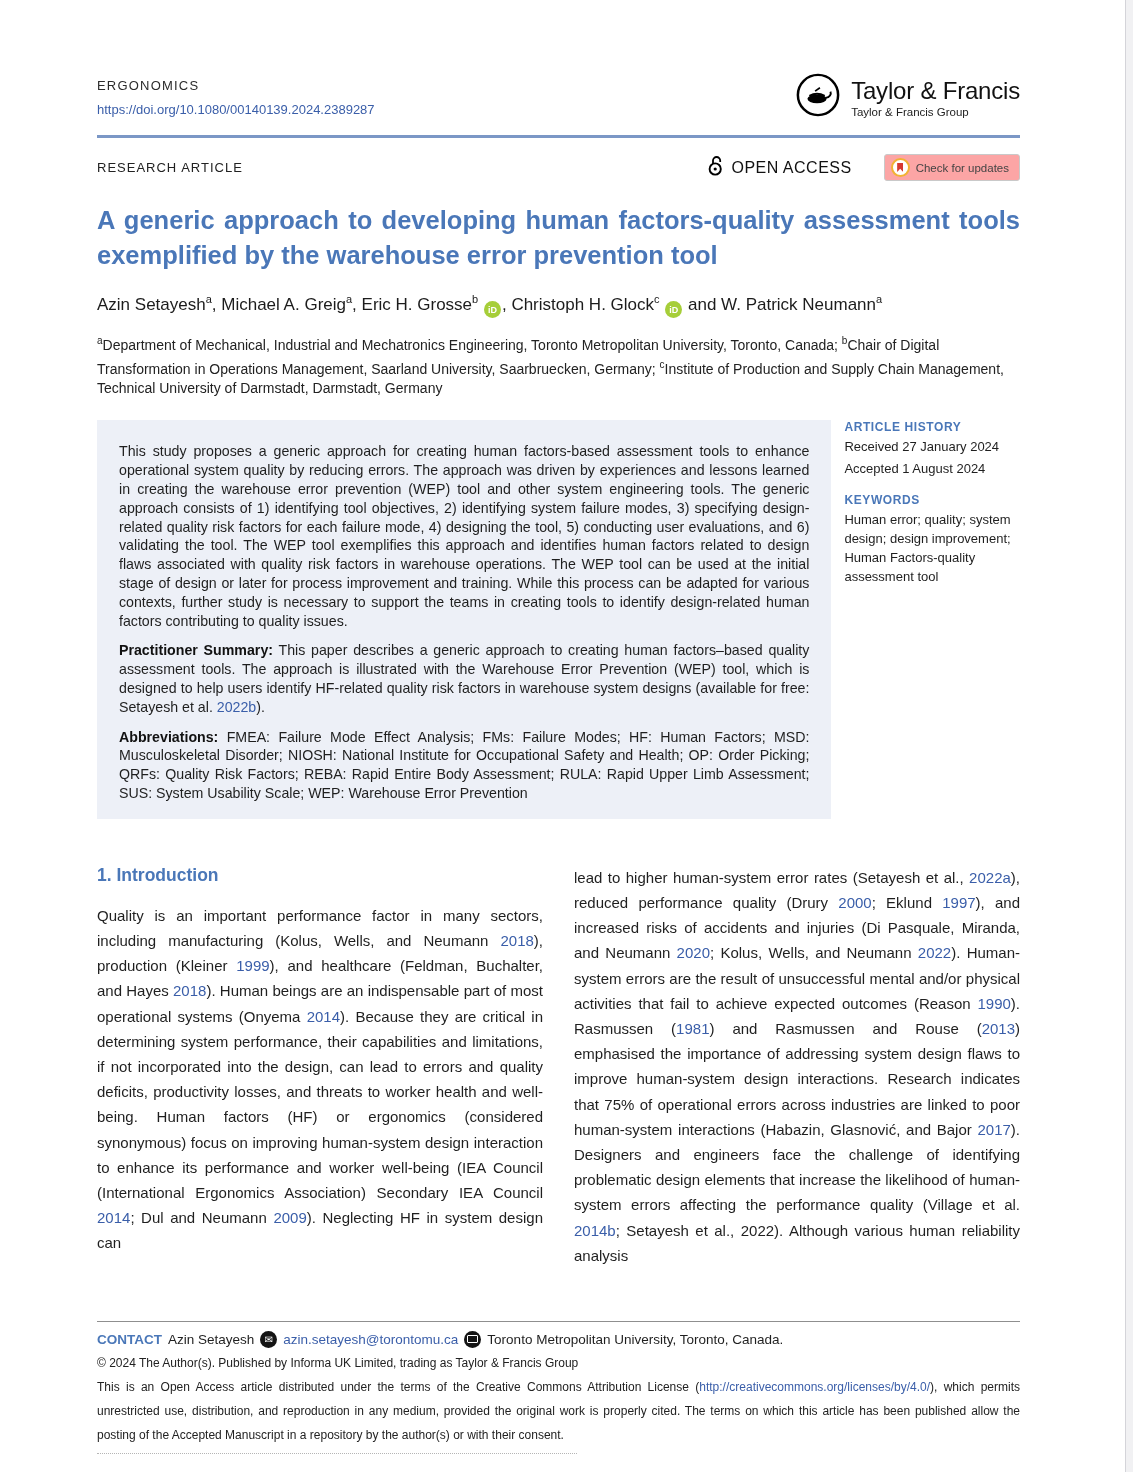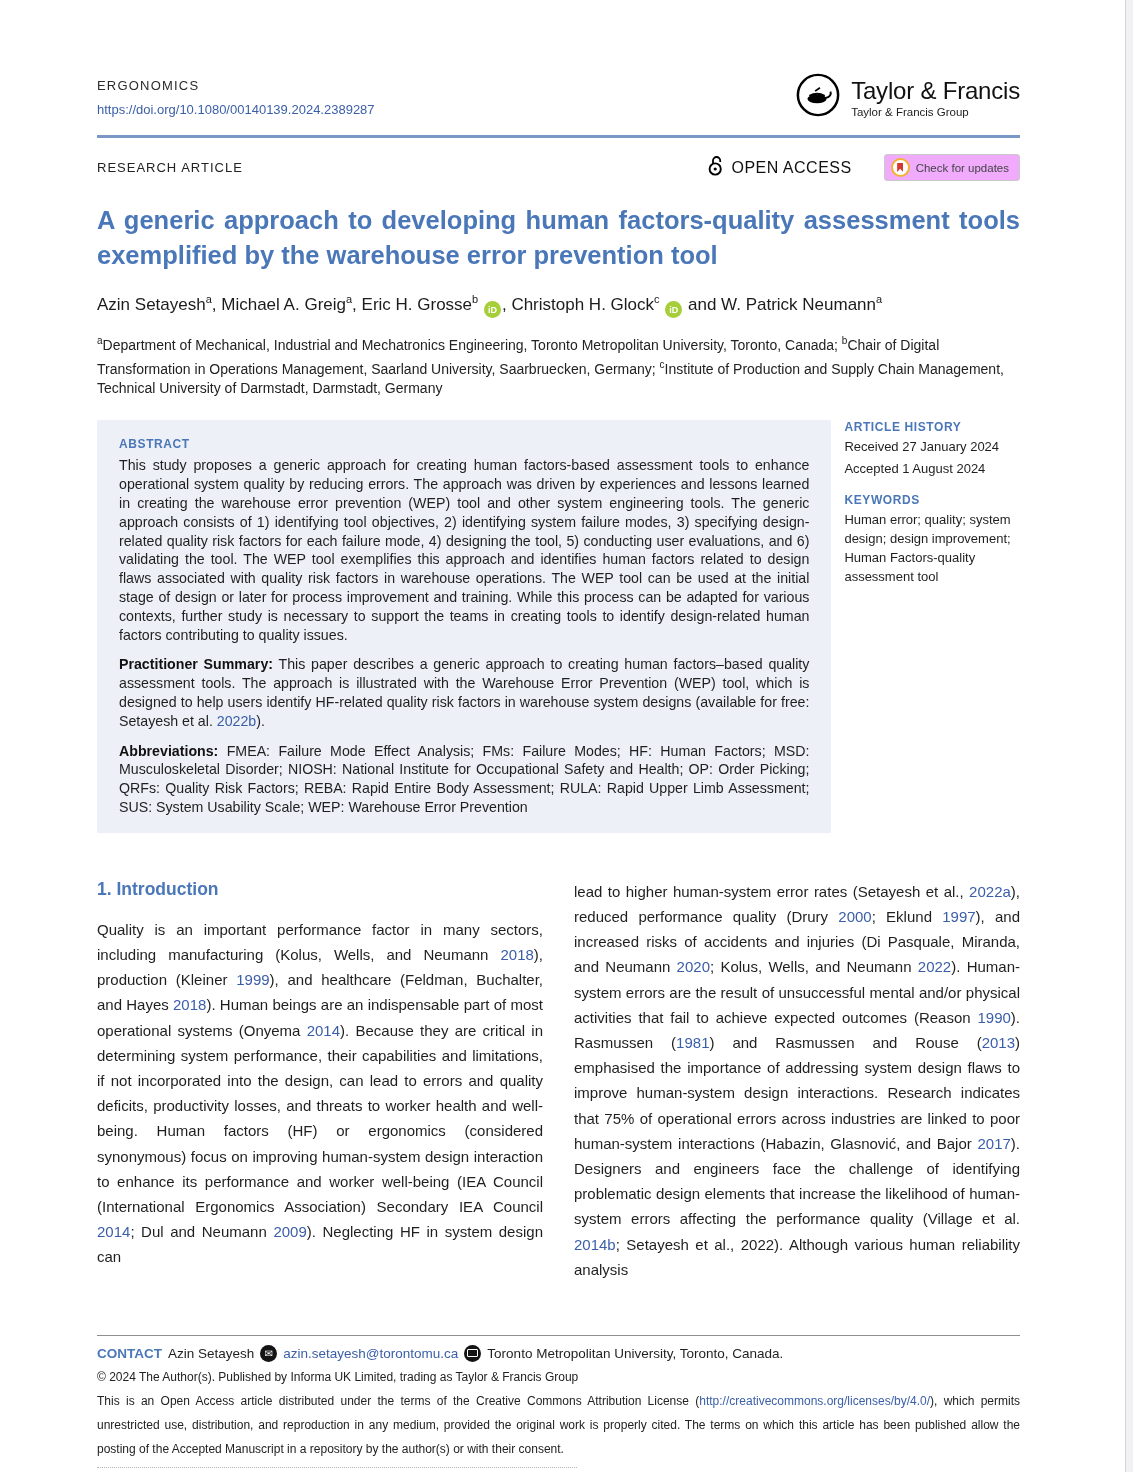--- a/index.html
+++ b/index.html
@@ -15,21 +15,21 @@
   .doi{font-size:13px;text-decoration:none;display:inline-block;}
   .lnk{color:#3a5ea9;cursor:pointer;}
   .tf-logo{display:flex;align-items:center;gap:10px;margin-top:-6px;}
   .tf-text .tf-main{font-size:24px;color:#111;letter-spacing:-0.2px;}
   .tf-text .tf-sub{font-size:11.5px;color:#222;margin-top:1px;}
   .rule{height:3px;background:#7b97c6;margin-top:13px;}
   .type-row{display:flex;justify-content:space-between;align-items:center;margin-top:16px;}
   .article-type{font-size:13px;letter-spacing:1px;color:#222;}
   .type-right{display:flex;align-items:center;gap:32px;}
   .oa{display:flex;align-items:center;gap:7px;font-size:16px;letter-spacing:0.5px;color:#111;}
-  .check-badge{display:flex;align-items:center;gap:6px;background:#f0abfc;border:1px solid #c9c9c9;border-radius:3px;padding:3px 10px 3px 6px;font-size:11.5px;color:#444;}
+  .check-badge{display:flex;align-items:center;gap:6px;background:#fca5a5;border:1px solid #c9c9c9;border-radius:3px;padding:3px 10px 3px 6px;font-size:11.5px;color:#444;}
   .ring{width:15px;height:15px;border-radius:50%;border:2px solid #f2b234;background:#fff;display:flex;align-items:center;justify-content:center;}
   .bkm{width:6px;height:9px;background:#d6372f;clip-path:polygon(0 0,100% 0,100% 100%,50% 65%,0 100%);}
 
   
   h1{font-size:25.5px;line-height:35px;font-weight:600;color:#4a77b8;margin:22px 0 0 0;text-align:justify;}
   .authors{font-size:17px;color:#1c1c1c;margin-top:20px;}
   .authors sup{font-size:11px;}
   .orcid{display:inline-flex;align-items:center;justify-content:center;width:17px;height:17px;border-radius:50%;
     background:#a6ce39;color:#fff;font-size:9px;font-weight:bold;vertical-align:-3px;margin:0 1px;}
   .affils{font-size:14px;line-height:20px;color:#222;margin-top:13px;}
@@ -116,21 +116,20 @@
       </div>
     </div>
   </div>
 
   <h1>A generic approach to developing human factors-quality assessment tools exemplified by the warehouse error prevention tool</h1>
   <div class="authors">Azin Setayesh<sup>a</sup>, Michael A. Greig<sup>a</sup>, Eric H. Grosse<sup>b</sup> <span class="orcid">iD</span>, Christoph H. Glock<sup>c</sup> <span class="orcid">iD</span> and W. Patrick Neumann<sup>a</sup></div>
   <div class="affils"><sup>a</sup>Department of Mechanical, Industrial and Mechatronics Engineering, Toronto Metropolitan University, Toronto, Canada; <sup>b</sup>Chair of Digital Transformation in Operations Management, Saarland University, Saarbruecken, Germany; <sup>c</sup>Institute of Production and Supply Chain Management, Technical University of Darmstadt, Darmstadt, Germany</div>
 
   <div class="abstract-row">
     <div class="abs-box">
-      <div class="blk-label">ABSTRACT</div>
       <p>This study proposes a generic approach for creating human factors-based assessment tools to enhance operational system quality by reducing errors. The approach was driven by experiences and lessons learned in creating the warehouse error prevention (WEP) tool and other system engineering tools. The generic approach consists of 1) identifying tool objectives, 2) identifying system failure modes, 3) specifying design-related quality risk factors for each failure mode, 4) designing the tool, 5) conducting user evaluations, and 6) validating the tool. The WEP tool exemplifies this approach and identifies human factors related to design flaws associated with quality risk factors in warehouse operations. The WEP tool can be used at the initial stage of design or later for process improvement and training. While this process can be adapted for various contexts, further study is necessary to support the teams in creating tools to identify design-related human factors contributing to quality issues.</p>
       <p class="mt"><b>Practitioner Summary:</b> <span>This paper describes a generic approach to creating human factors–based quality assessment tools. The approach is illustrated with the Warehouse Error Prevention (WEP) tool, which is designed to help users identify HF-related quality risk factors in warehouse system designs (available for free: Setayesh et al. <span class="lnk">2022b</span>).</span></p>
       <p class="mt"><b>Abbreviations:</b> <span>FMEA: Failure Mode Effect Analysis; FMs: Failure Modes; HF: Human Factors; MSD: Musculoskeletal Disorder; NIOSH: National Institute for Occupational Safety and Health; OP: Order Picking; QRFs: Quality Risk Factors; REBA: Rapid Entire Body Assessment; RULA: Rapid Upper Limb Assessment; SUS: System Usability Scale; WEP: Warehouse Error Prevention</span></p>
     </div>
     <aside>
       <span class="blk-label">ARTICLE HISTORY</span>
       <div class="side-text">Received 27 January 2024</div>
       <div class="side-text">Accepted 1 August 2024</div>
       <span class="blk-label kw-label" style="display:block;margin-top:15px;">KEYWORDS</span>
       <div class="side-text">Human error; quality; system design; design improvement; Human Factors-quality assessment tool</div>

